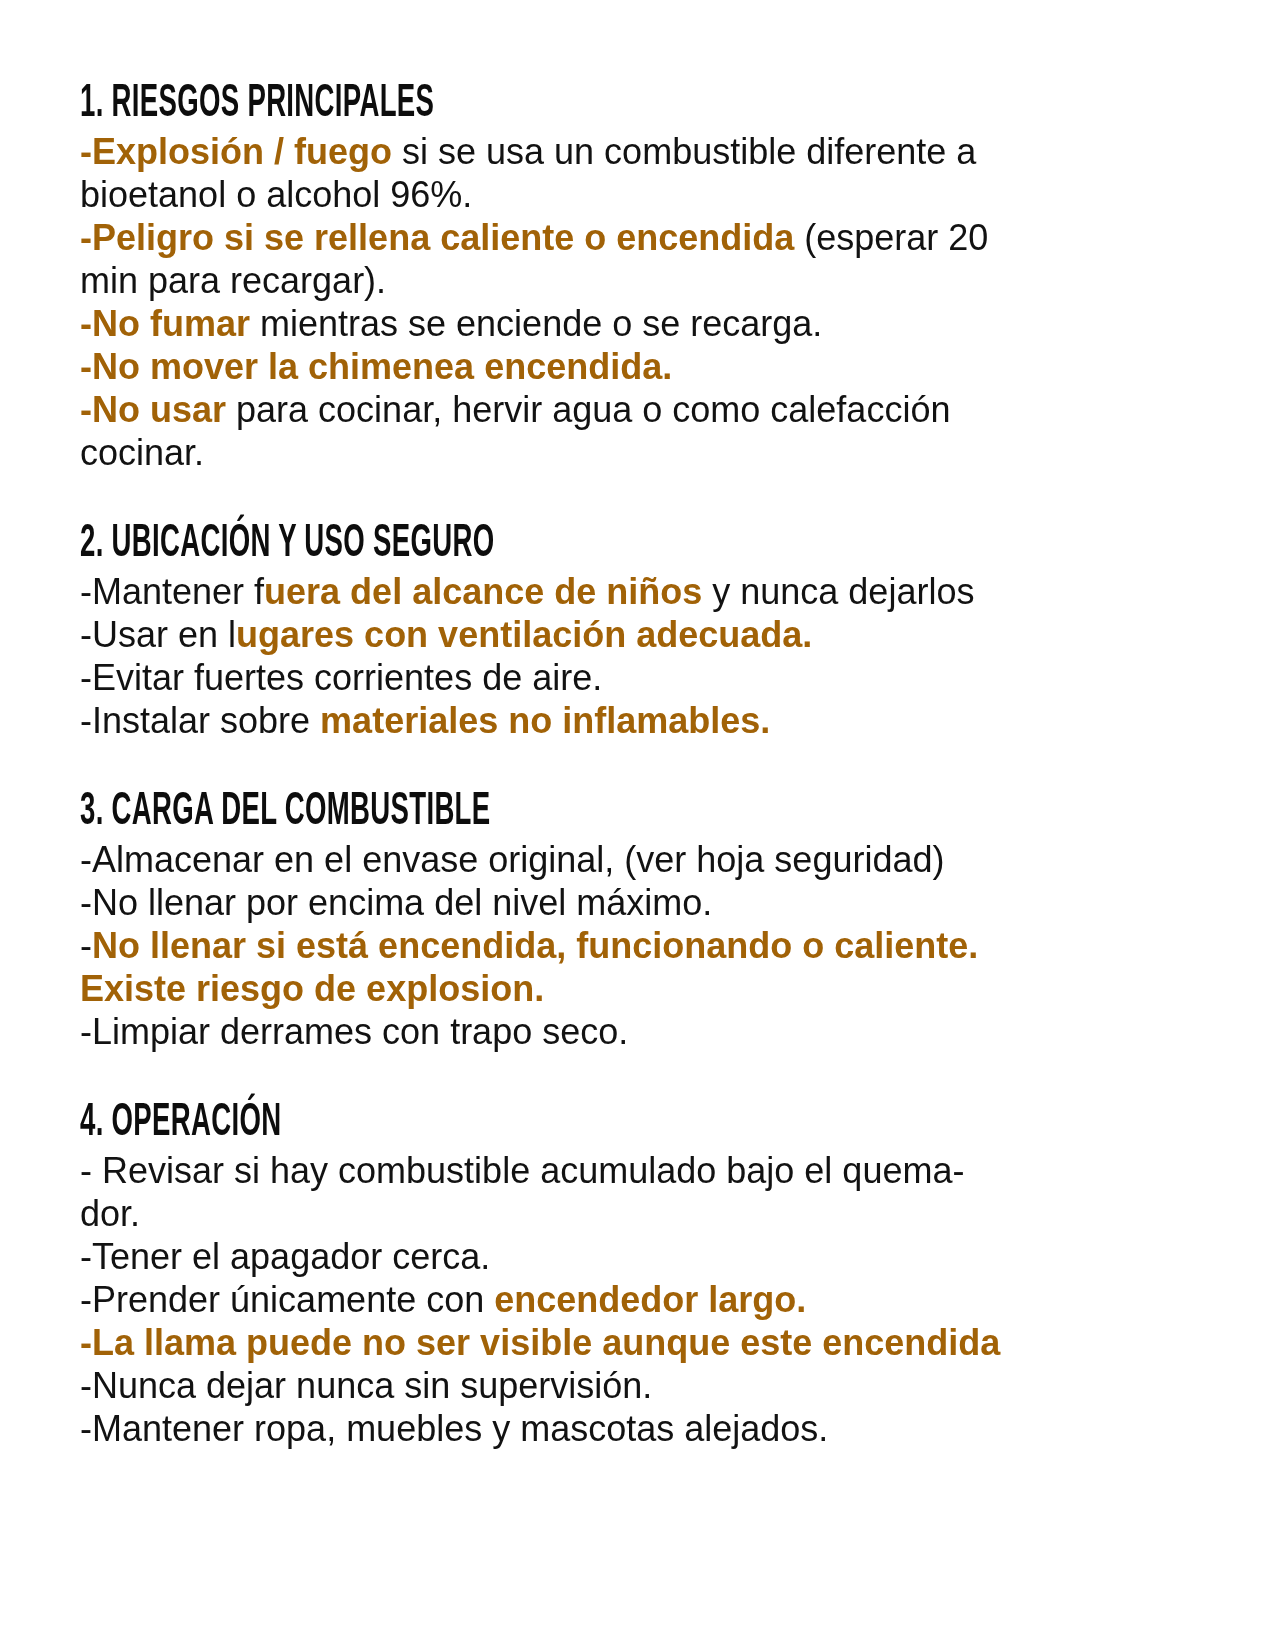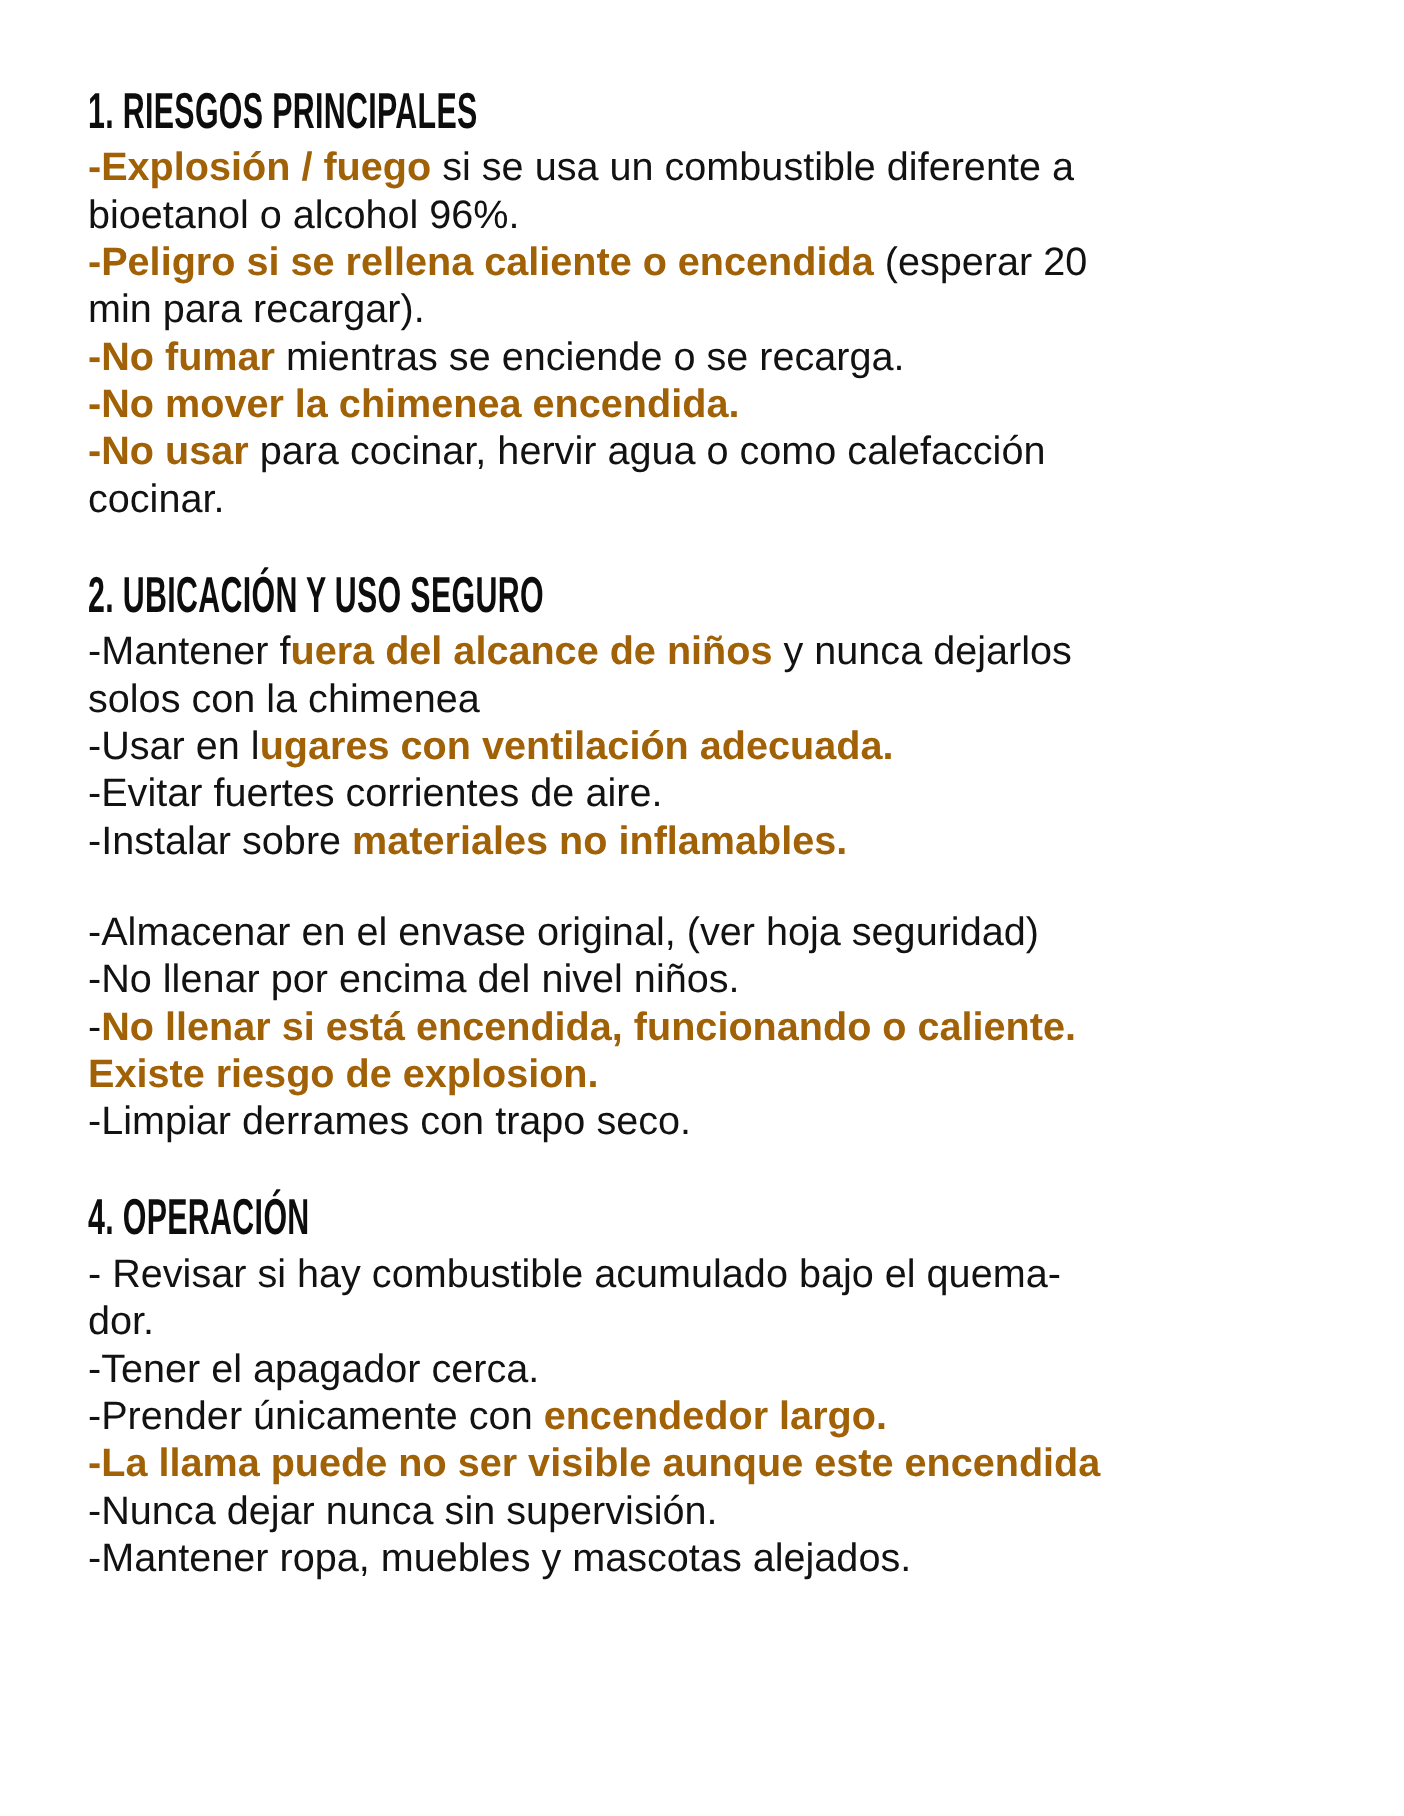--- a/index.html
+++ b/index.html
@@ -62,28 +62,28 @@
         <div class="line"><span class="seg seg-bold">-Peligro si se rellena caliente o encendida</span><span class="seg"> (esperar 20</span></div>
         <div class="line"><span class="seg">min para recargar).</span></div>
         <div class="line"><span class="seg seg-bold">-No fumar</span><span class="seg"> mientras se enciende o se recarga.</span></div>
         <div class="line"><span class="seg seg-bold">-No mover la chimenea encendida.</span></div>
         <div class="line"><span class="seg seg-bold">-No usar</span><span class="seg"> para cocinar, hervir agua o como calefacción</span></div>
         <div class="line"><span class="seg">cocinar.</span></div>
       </section>
       <section class="doc-section">
         <h2 class="heading"><span class="heading-inner">2. UBICACIÓN Y USO SEGURO</span></h2>
         <div class="line"><span class="seg">-Mantener f</span><span class="seg seg-bold">uera del alcance de niños</span><span class="seg"> y nunca dejarlos</span></div>
-        <div class="line"><span class="seg">solos con la chimenea</span></div>
         <div class="line"><span class="seg">-Usar en l</span><span class="seg seg-bold">ugares con ventilación adecuada.</span></div>
         <div class="line"><span class="seg">-Evitar fuertes corrientes de aire.</span></div>
         <div class="line"><span class="seg">-Instalar sobre </span><span class="seg seg-bold">materiales no inflamables.</span></div>
       </section>
       <section class="doc-section">
+        <h2 class="heading"><span class="heading-inner">3. CARGA DEL COMBUSTIBLE</span></h2>
         <div class="line"><span class="seg">-Almacenar en el envase original, (ver hoja seguridad)</span></div>
-        <div class="line"><span class="seg">-No llenar por encima del nivel niños.</span></div>
+        <div class="line"><span class="seg">-No llenar por encima del nivel máximo.</span></div>
         <div class="line"><span class="seg">-</span><span class="seg seg-bold">No llenar si está encendida, funcionando o caliente.</span></div>
         <div class="line"><span class="seg seg-bold">Existe riesgo de explosion.</span></div>
         <div class="line"><span class="seg">-Limpiar derrames con trapo seco.</span></div>
       </section>
       <section class="doc-section">
         <h2 class="heading"><span class="heading-inner">4. OPERACIÓN</span></h2>
         <div class="line"><span class="seg">- Revisar si hay combustible acumulado bajo el quema-</span></div>
         <div class="line"><span class="seg">dor.</span></div>
         <div class="line"><span class="seg">-Tener el apagador cerca.</span></div>
         <div class="line"><span class="seg">-Prender únicamente con </span><span class="seg seg-bold">encendedor largo.</span></div>

